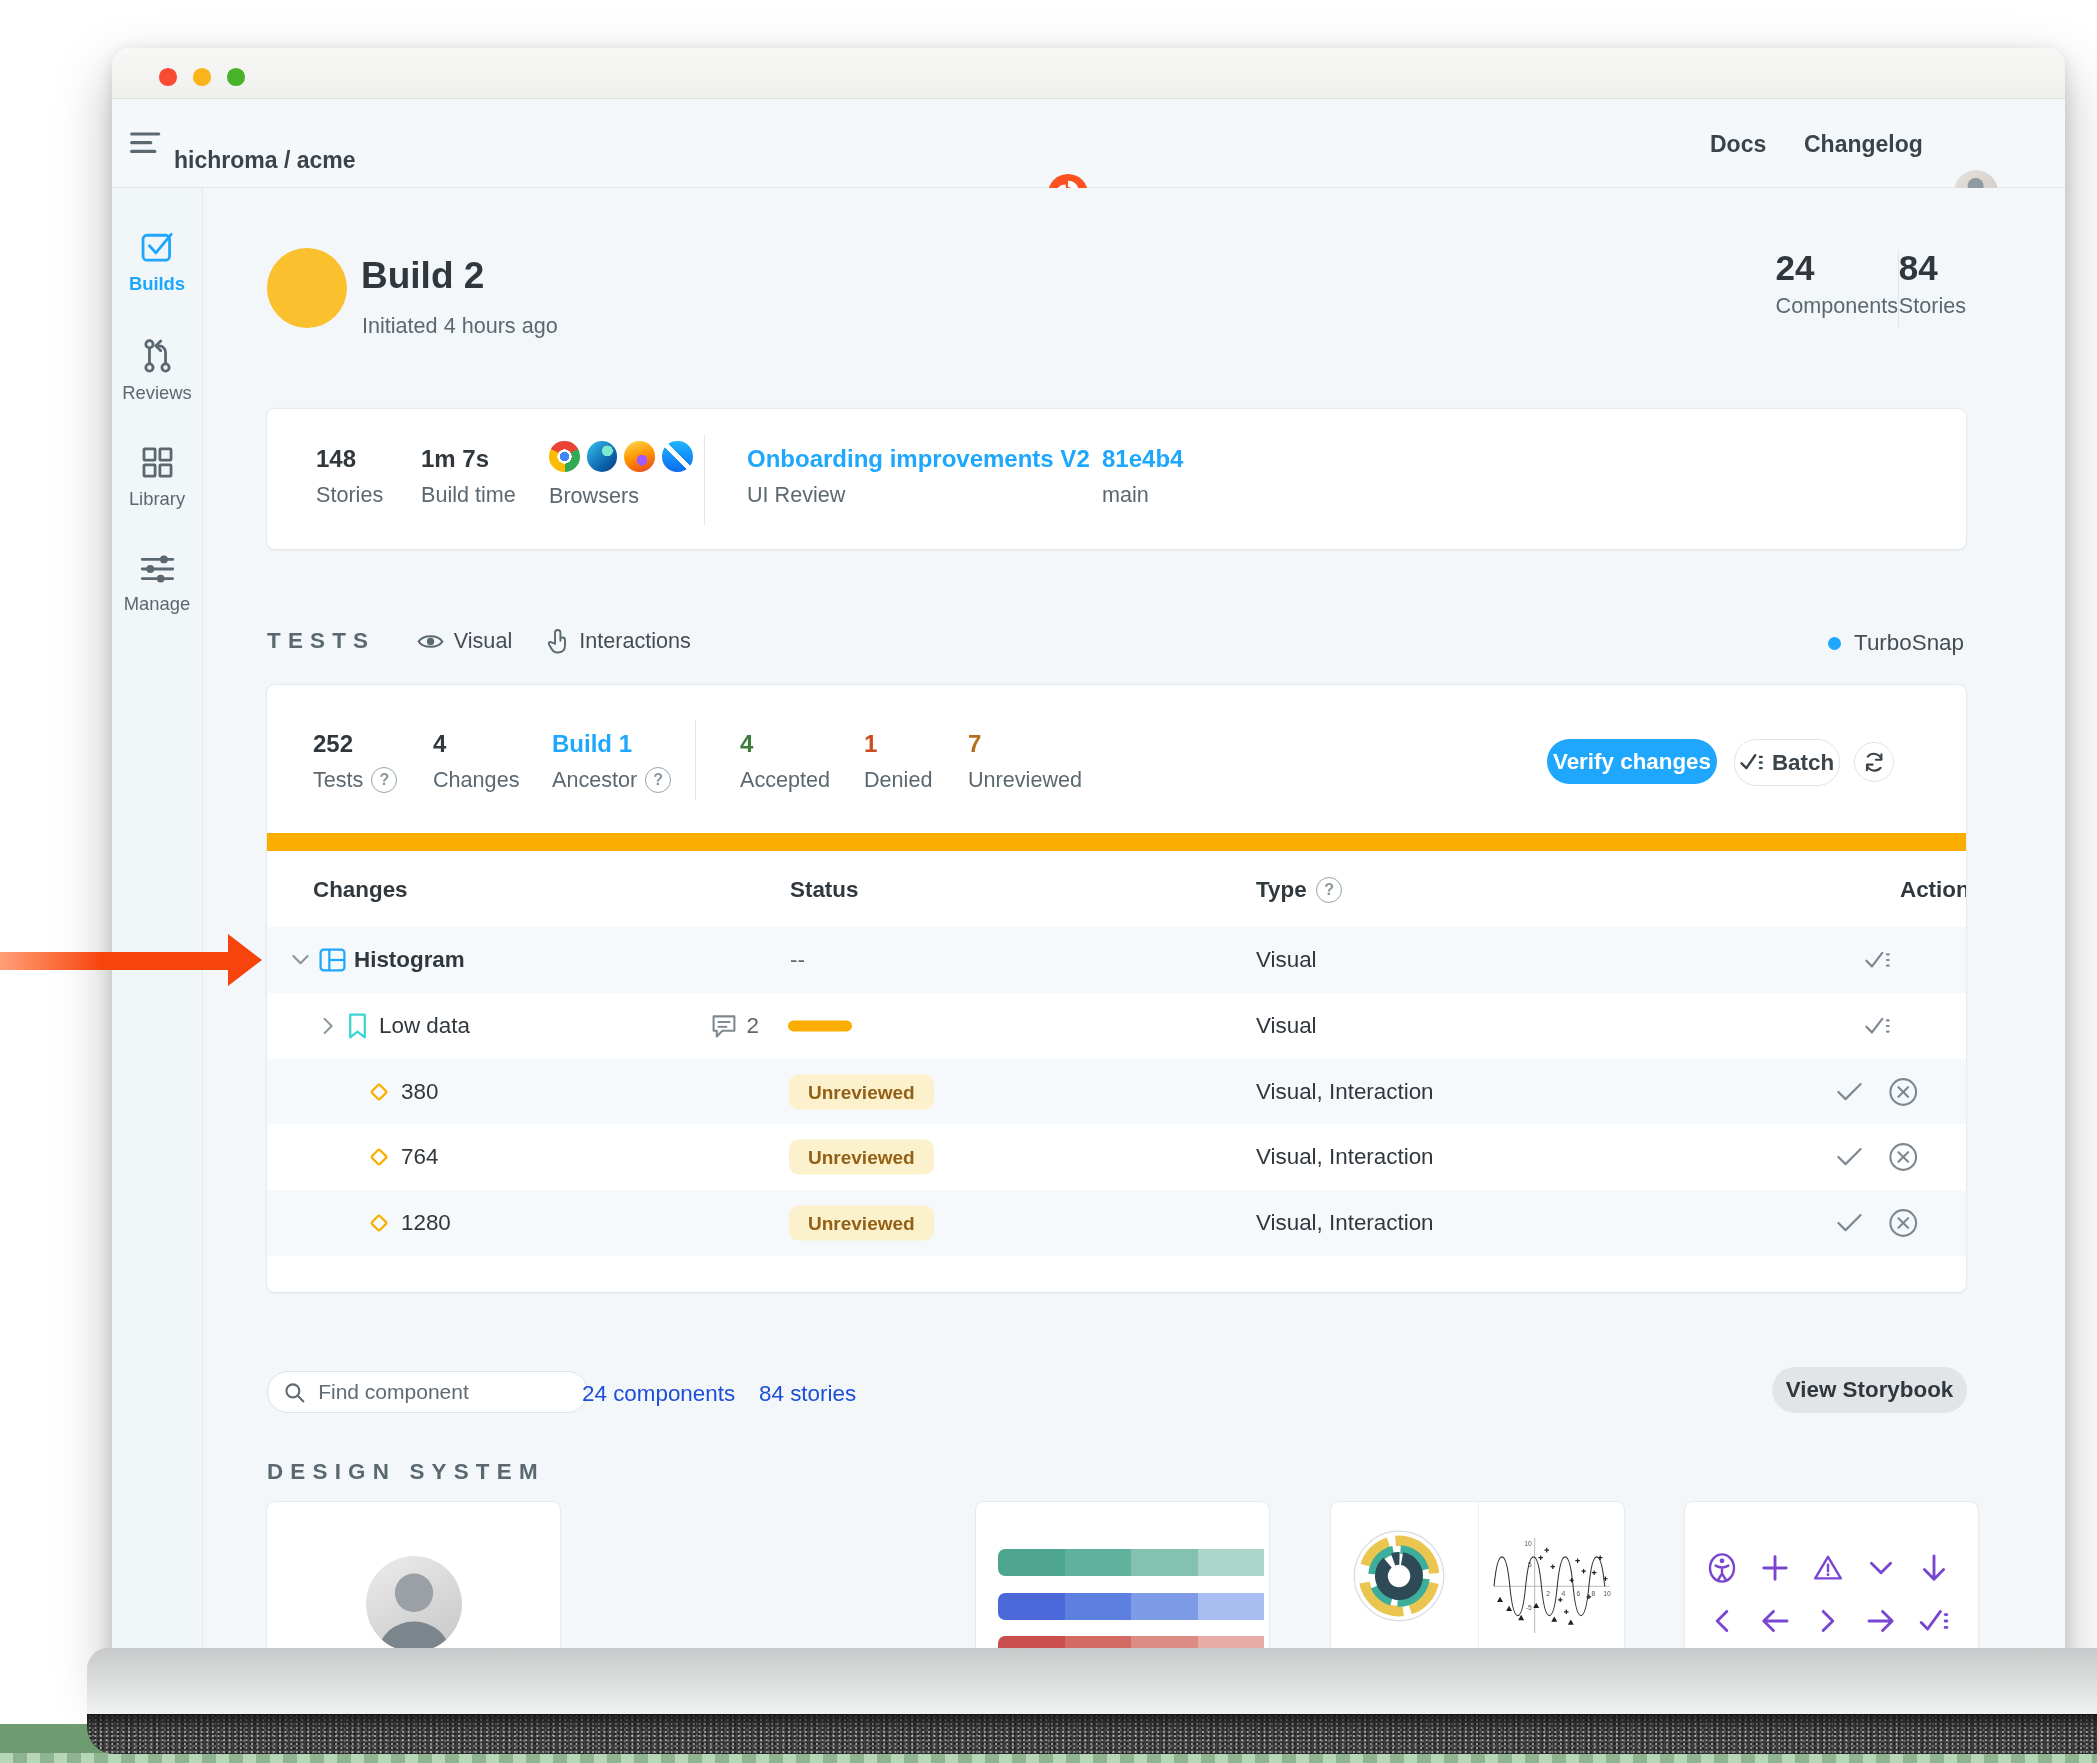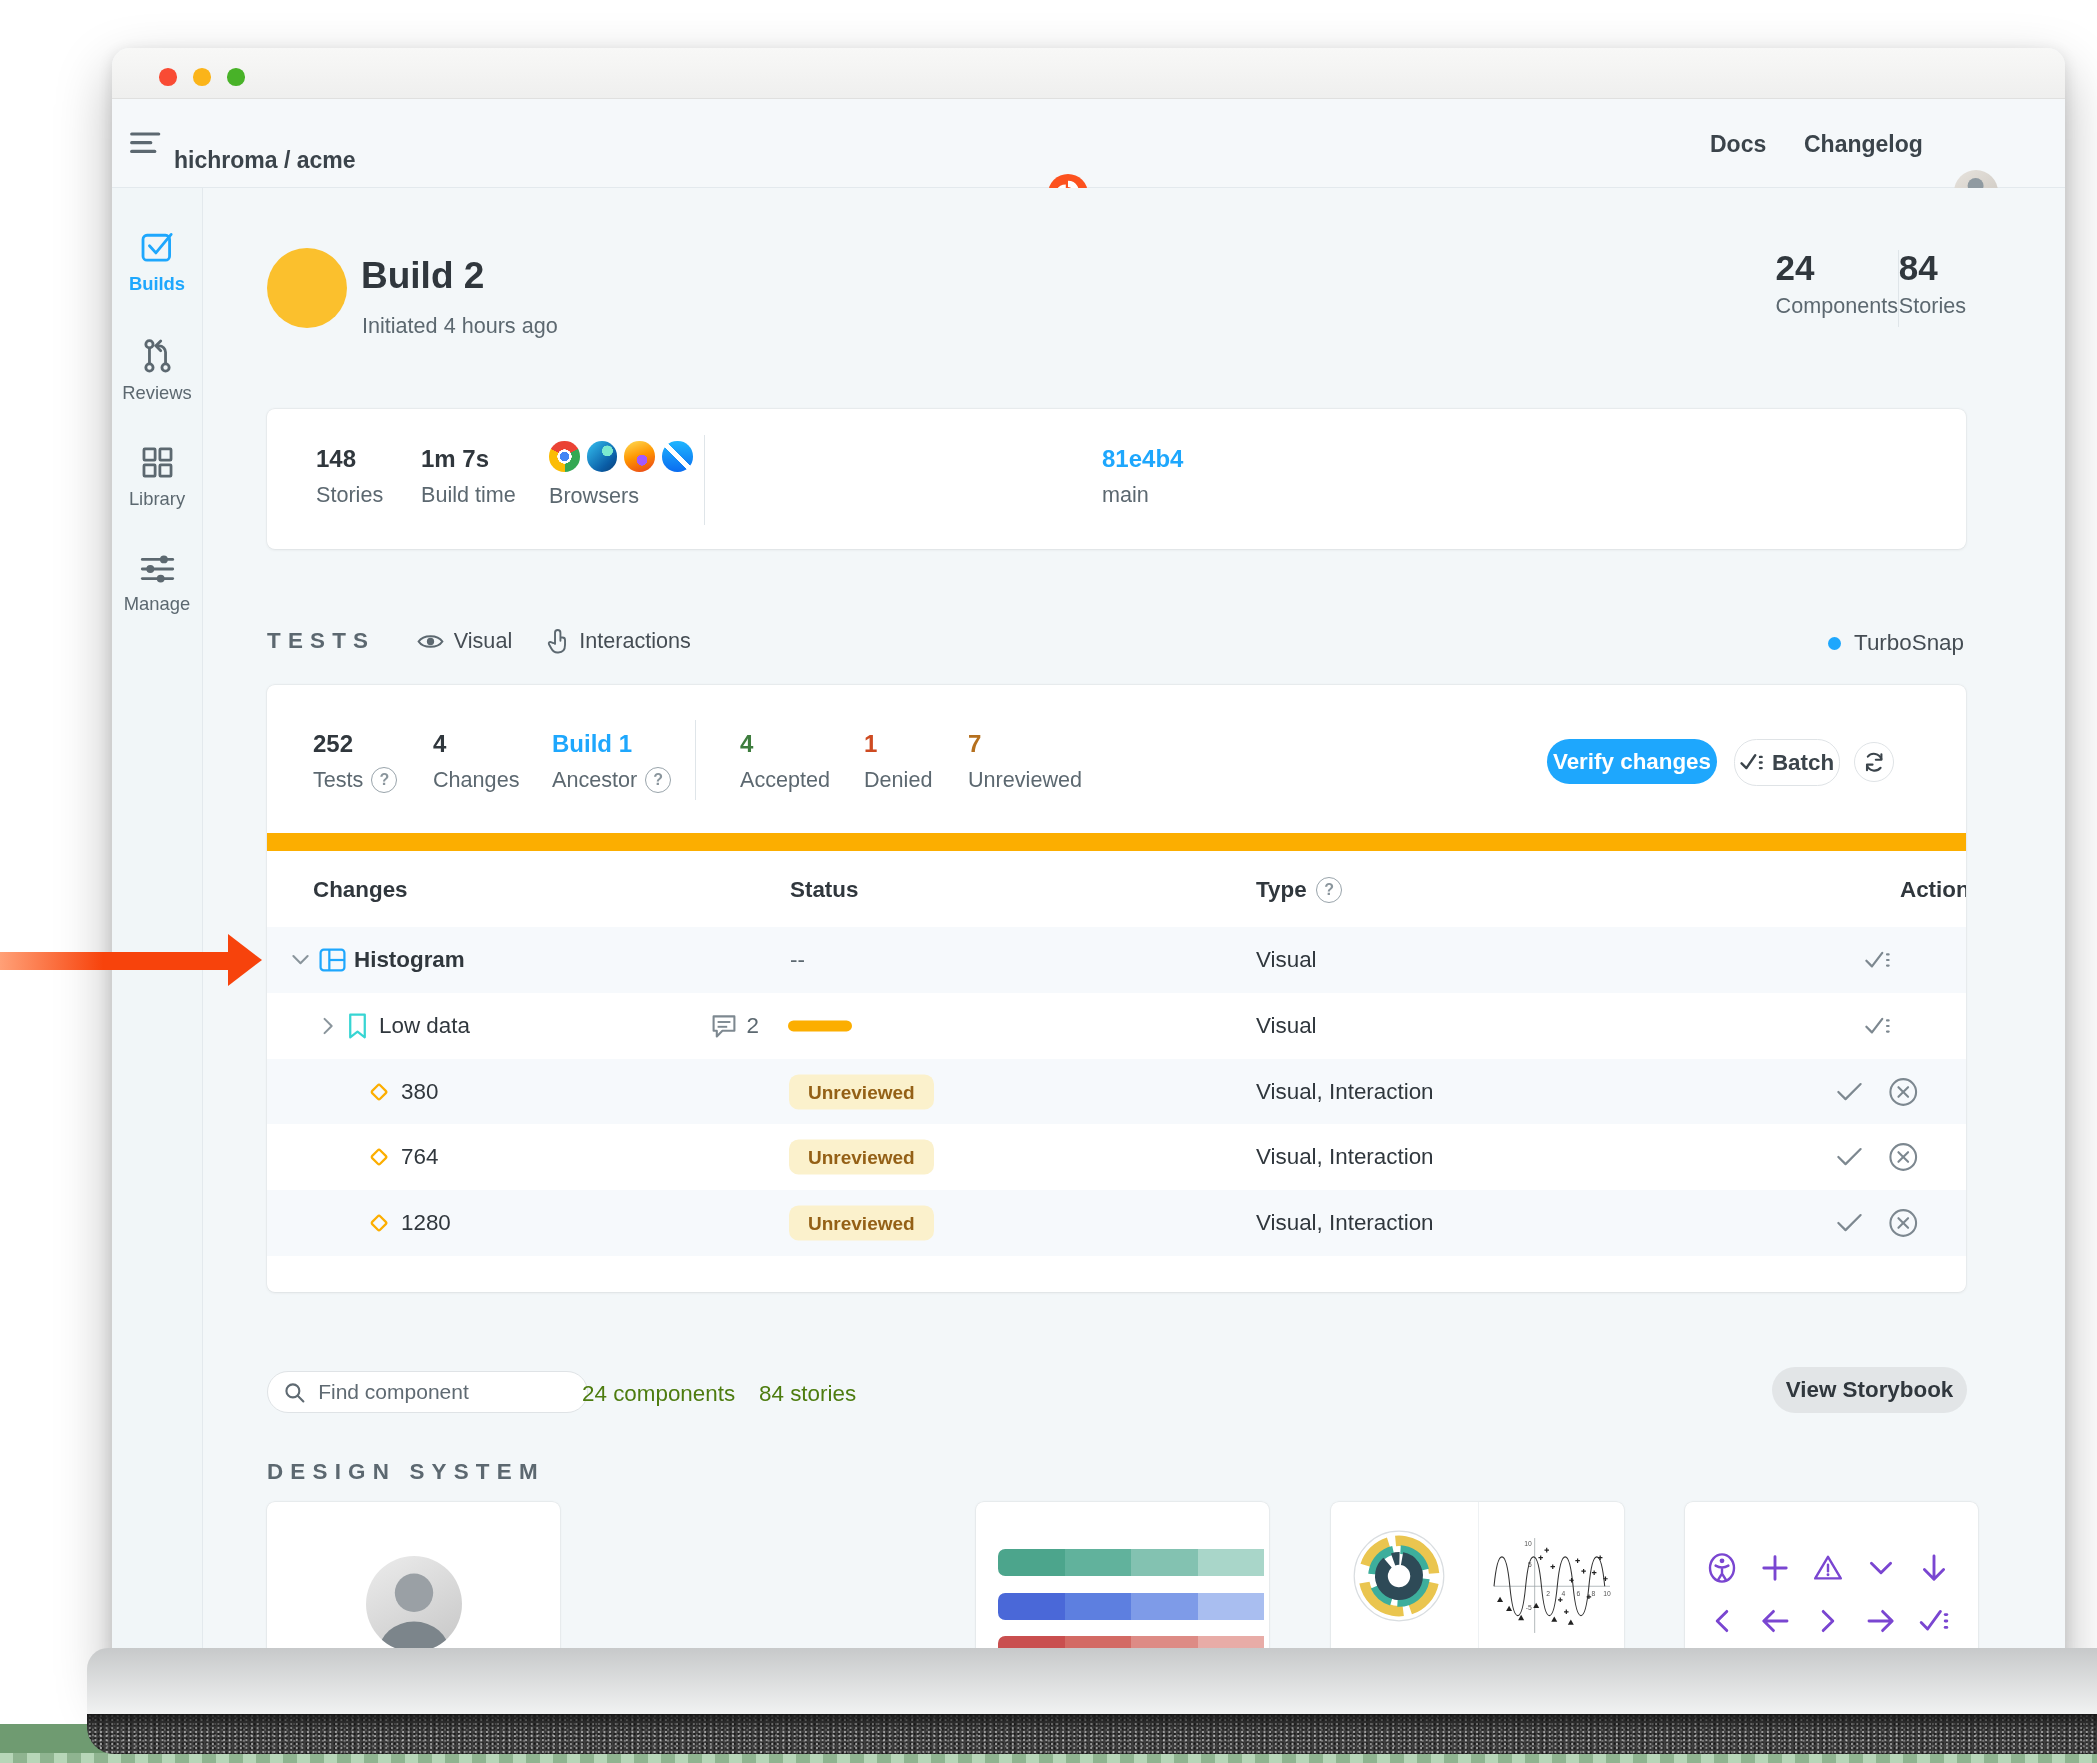--- a/index.html
+++ b/index.html
@@ -58,21 +58,21 @@
   .rowtext{font-size:22.4px;color:#30373d;}
   .badge{background:#FBF1CC;color:#946016;font-weight:700;font-size:19px;border-radius:9.6px;
          height:35px;display:flex;align-items:center;padding:0 19px;}
   .minibar{width:64px;height:11.2px;border-radius:5.6px;background:#FCAE00;}
 
   .searchbox{background:#fff;border:1.6px solid #dfe3e6;border-radius:21px;display:flex;align-items:center;
              gap:11.2px;padding:0 16px;}
   .searchbox input{border:none;outline:none;font-size:21px;color:#454d54;background:transparent;width:208px;
                    font-family:"Liberation Sans", sans-serif;}
   .searchbox input::placeholder{color:#5F6A72;opacity:1;}
-  .count{font-size:22.4px;color:#4d7c0f;}
+  .count{font-size:22.4px;color:#1d4ed8;}
 
   .dscard{position:absolute;top:1454px;height:184px;width:293px;background:#fff;border-radius:8px;
           box-shadow:0 0.8px 3.2px rgba(0,0,0,.06),0 0 0 0.8px rgba(0,0,0,.04);overflow:hidden;cursor:pointer;}
   .swrow{position:absolute;left:22.4px;width:266px;height:26.5px;border-radius:7.2px 0 0 7.2px;overflow:hidden;display:flex;}
   .swrow div{flex:1;}
   .plus10{font-size:24px;color:#6b747b;}
 
   
   .green-base{position:absolute;left:0;top:1724px;width:100%;height:40px;background:#6F9B71;z-index:3;}
   .green-ticks{position:absolute;left:0;top:1753px;width:100%;height:11.2px;z-index:4;
@@ -233,20 +233,24 @@
               linear-gradient(160deg,#FFDD55,#FF9500 48%,#E8401C);"></div>
           <div style="width:30.5px;height:30.5px;border-radius:50%;background:
               linear-gradient(45deg,transparent 44%,#ffffff 44% 56%,transparent 56%),
               linear-gradient(180deg,#1FB6FF,#0A6CF0);"></div>
         </div>
         <div class="statl">Browsers</div>
       </div>
 
       <div class="abs vdiv" style="left:437px;top:26px;height:90px;"></div>
 
+      <div class="abs" style="left:480px;top:38px;">
+        <div class="statv link">Onboarding improvements V2</div>
+        <div class="statl">UI Review</div>
+      </div>
       <div class="abs" style="left:835px;top:38px;">
         <div class="statv link">81e4b4</div>
         <div class="statl">main</div>
       </div>
     </div>
 
     <div class="abs" style="left:155px;top:569px;height:48px;display:flex;align-items:center;">
       <span class="secthead">TESTS</span>
       <span class="tab" style="margin-left:42px;">
         <svg width="27" height="19" viewBox="0 0 34 24">

